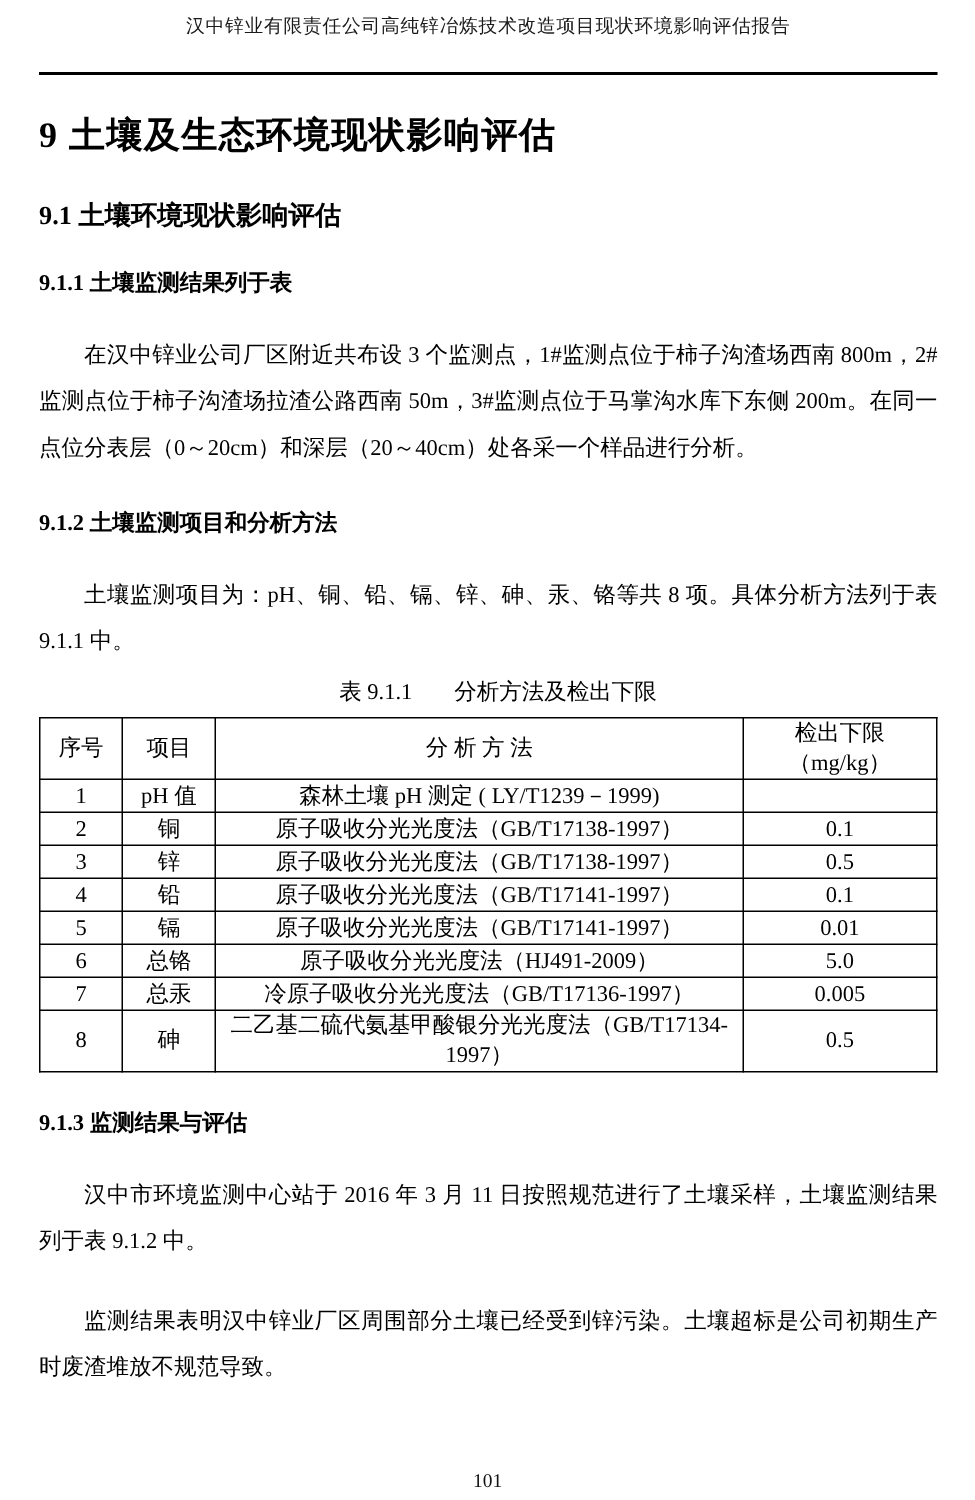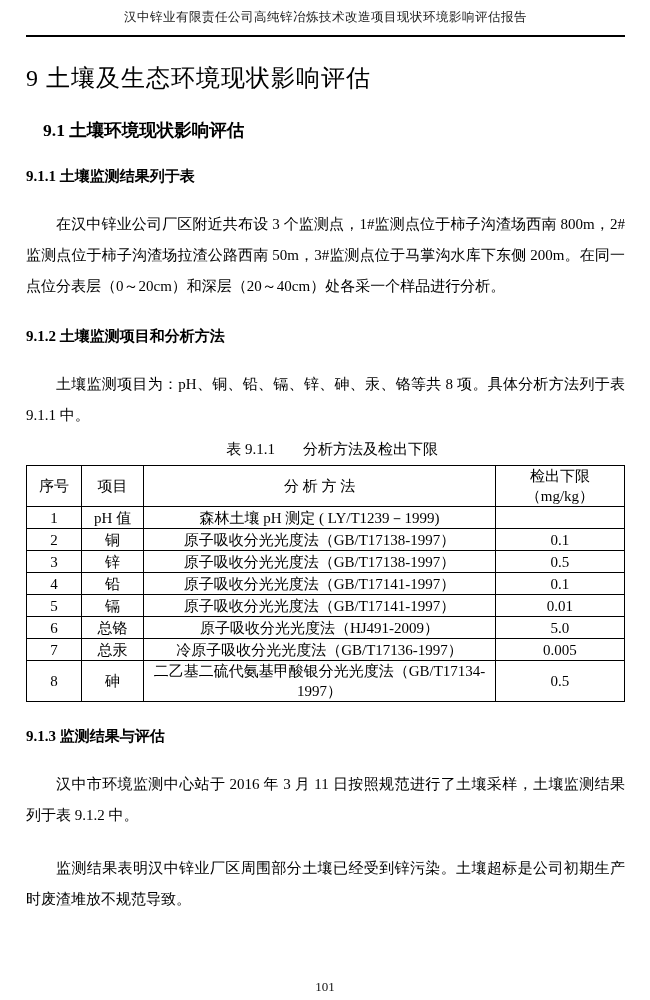--- a/index.html
+++ b/index.html
@@ -10,37 +10,36 @@
     font-family:"Liberation Serif","DejaVu Serif",serif;
     color:#000;
   }
   .page { padding:9px 25px 0 26px; }
 
   .running-header {
     text-align:center;
     font-size:12.5px;
     letter-spacing:0.5px;
     color:#1a1a1a;
-    padding-bottom:9px;
+    padding-bottom:22px;
   }
   .header-rule { border-bottom:2px solid #000; height:0; }
 
   h1.chapter {
     margin-top:25px;
     font-size:24px;
     line-height:32px;
-    font-weight:normal;
+    font-weight:bold;
     letter-spacing:1px;
   }
   h2.section {
     margin-top:24px;
     font-size:17.5px;
     line-height:24px;
     font-weight:bold;
-    margin-left:17px;
   }
   h3.subsection {
     margin-top:24px;
     font-size:15px;
     line-height:21px;
     font-weight:bold;
   }
   p.body-para {
     margin-top:22px;
     font-size:15px;

